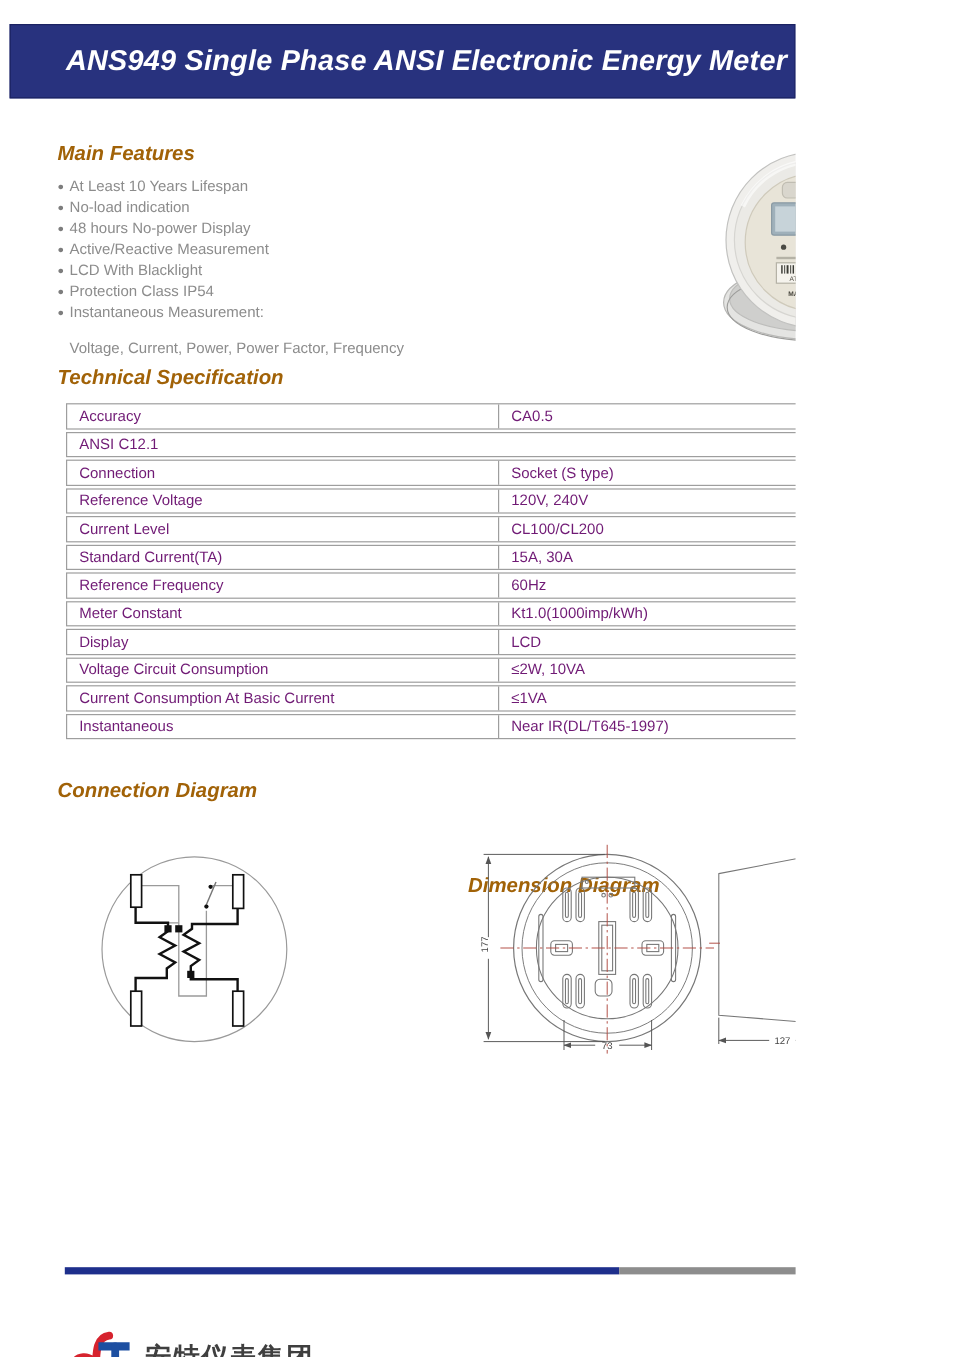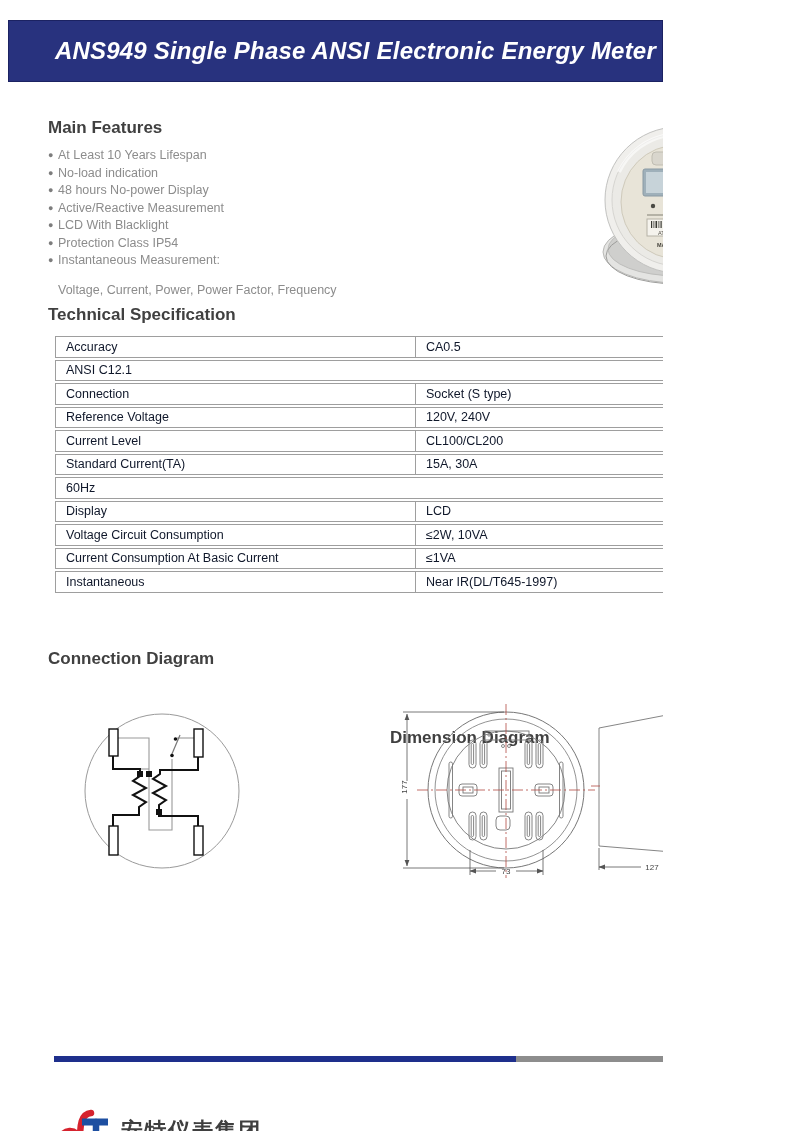--- a/index.html
+++ b/index.html
@@ -6,37 +6,37 @@
   .page{position:relative;width:663px;height:1131px;background:#fff;overflow:hidden;
         font-family:"Liberation Sans","DejaVu Sans",sans-serif;}
 
   
   .banner{position:absolute;left:8px;top:20px;right:0;height:62px;background:#28327E;
           border:1px solid #1B2262;box-sizing:border-box;display:flex;align-items:center;}
   .banner h1{margin:0;padding-left:46px;color:#fff;font-size:24px;font-style:italic;
              font-weight:bold;letter-spacing:0.2px;}
 
   
-  .sec-head{position:absolute;color:#404040;font-size:17px;font-weight:bold;margin:0;}
+  .sec-head{position:absolute;color:#a16207;font-size:17px;font-weight:bold;font-style:italic;margin:0;}
 
   
   .features{position:absolute;left:48px;top:147px;width:420px;color:#8C8C8C;font-size:12.5px;}
   .features ul{list-style:none;margin:0;padding:0;}
   .features li{line-height:17.5px;display:flex;}
   .features .dot{width:10px;font-size:9px;line-height:17.5px;color:#7d7d7d;}
   .features .cont{line-height:17.5px;padding-left:10px;margin-top:12px;}
 
   
   .photo{position:absolute;left:597px;top:122px;}
 
   
   .spec-table{position:absolute;left:55px;top:336px;width:690px;}
   .spec-row{display:flex;height:21.5px;border:1px solid #9E9E9E;margin-bottom:2px;
             box-sizing:border-box;background:#fff;}
-  .spec-cell{display:flex;align-items:center;color:#0f172a;font-size:12.5px;padding-left:10px;}
+  .spec-cell{display:flex;align-items:center;color:#701a75;font-size:12.5px;padding-left:10px;}
   .spec-cell.param{width:360px;border-right:1px solid #9E9E9E;box-sizing:border-box;}
   .spec-cell.value{flex:1;}
 
   
   .conn-svg{position:absolute;left:83px;top:712px;}
   .dim-svg{position:absolute;left:393px;top:698px;}
 
   
   .rule{position:absolute;left:54px;top:1056px;width:684px;height:6px;display:flex;}
   .rule .blue{width:462px;height:6px;background:#1E2F8C;}
@@ -179,23 +179,28 @@
         <div class="spec-cell param">Current Level</div>
         <div class="spec-cell value">CL100/CL200</div>
       </div>
 
       <div class="spec-row">
         <div class="spec-cell param">Standard Current(TA)</div>
         <div class="spec-cell value">15A, 30A</div>
       </div>
 
       <div class="spec-row">
+        <div class="spec-cell param">Reference Frequency</div>
         <div class="spec-cell value">60Hz</div>
       </div>
 
+      <div class="spec-row">
+        <div class="spec-cell param">Meter Constant</div>
+        <div class="spec-cell value">Kt1.0(1000imp/kWh)</div>
+      </div>
 
       <div class="spec-row">
         <div class="spec-cell param">Display</div>
         <div class="spec-cell value">LCD</div>
       </div>
 
       <div class="spec-row">
         <div class="spec-cell param">Voltage Circuit Consumption</div>
         <div class="spec-cell value">≤2W, 10VA</div>
       </div>

